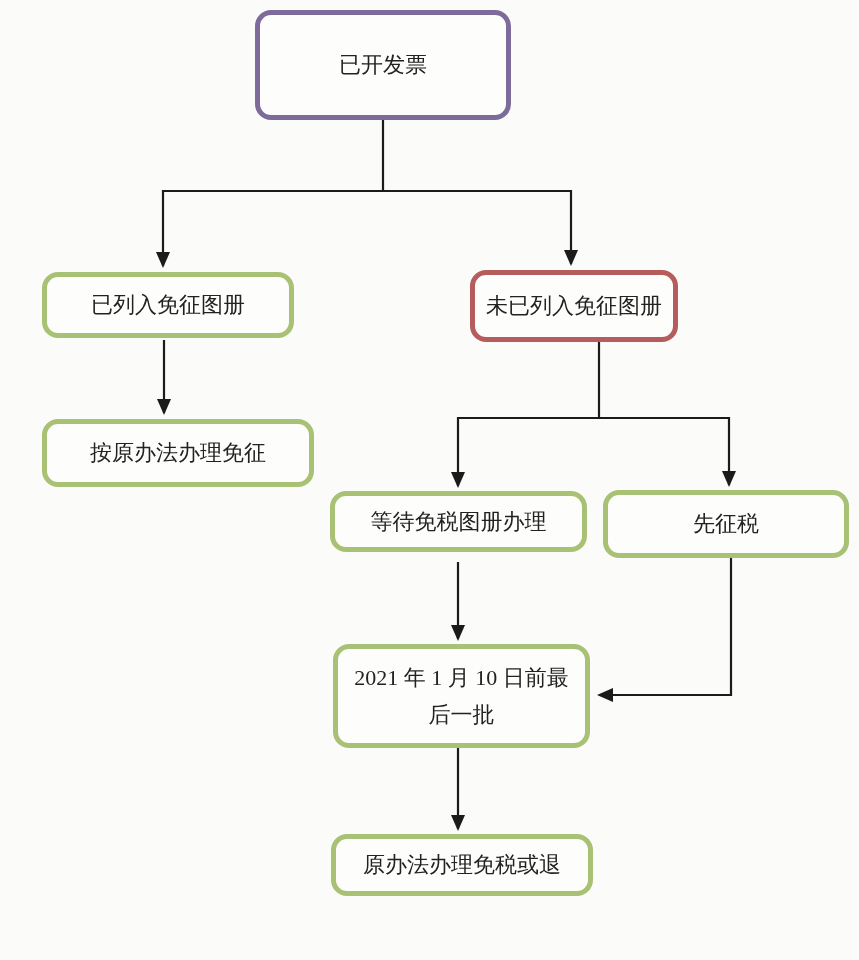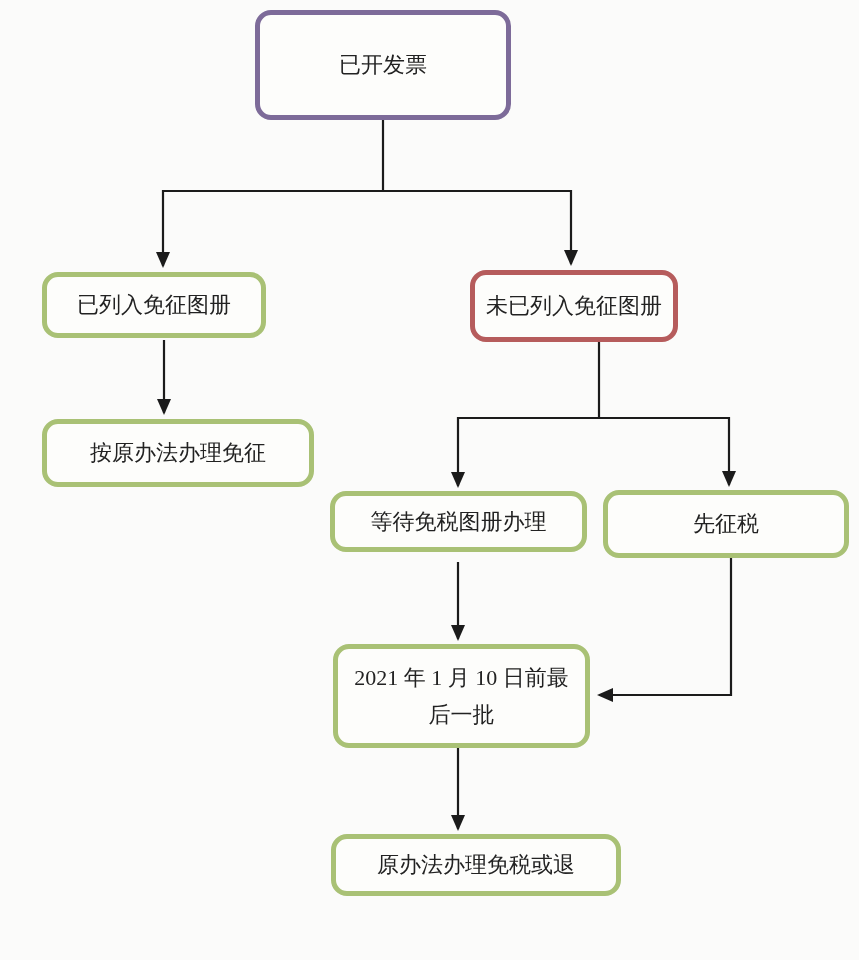--- a/index.html
+++ b/index.html
@@ -41,27 +41,27 @@
     align-items: center;
     justify-content: center;
     text-align: center;
     font-size: 22px;
     line-height: 1.7;
     color: var(--text);
   }
   .node.purple { border-color: var(--purple-border); }
   .node.red    { border-color: var(--red-border); }
   #n-top        { left: 255px; top: 10px;  width: 256px; height: 110px; }
-  #n-listed     { left: 42px;  top: 272px; width: 224px; height: 66px; align-items: center;  }
+  #n-listed     { left: 42px;  top: 272px; width: 252px; height: 66px; align-items: center;  }
   #n-notlisted  { left: 470px; top: 270px; width: 208px; height: 72px;  }
   #n-original   { left: 42px;  top: 419px; width: 272px; height: 68px;  }
   #n-wait       { left: 330px; top: 491px; width: 257px; height: 61px;  }
   #n-taxfirst   { left: 603px; top: 490px; width: 246px; height: 68px;  }
   #n-lastbatch  { left: 333px; top: 644px; width: 257px; height: 104px; text-align: center; }
-  #n-final      { left: 331px; top: 834px; width: 290px; height: 62px;  }
+  #n-final      { left: 331px; top: 834px; width: 262px; height: 62px;  }
 </style>
 </head>
 <body>
 
 <div class="canvas">
 
   <svg class="edges" width="859" height="960" viewBox="0 0 859 960" xmlns="http://www.w3.org/2000/svg">
     <defs>
       <marker id="arrow" markerUnits="userSpaceOnUse" markerWidth="18" markerHeight="16" refX="14" refY="7" orient="auto">
         <path class="arrowhead" d="M0,0 L16,7 L0,14 Z"></path>

